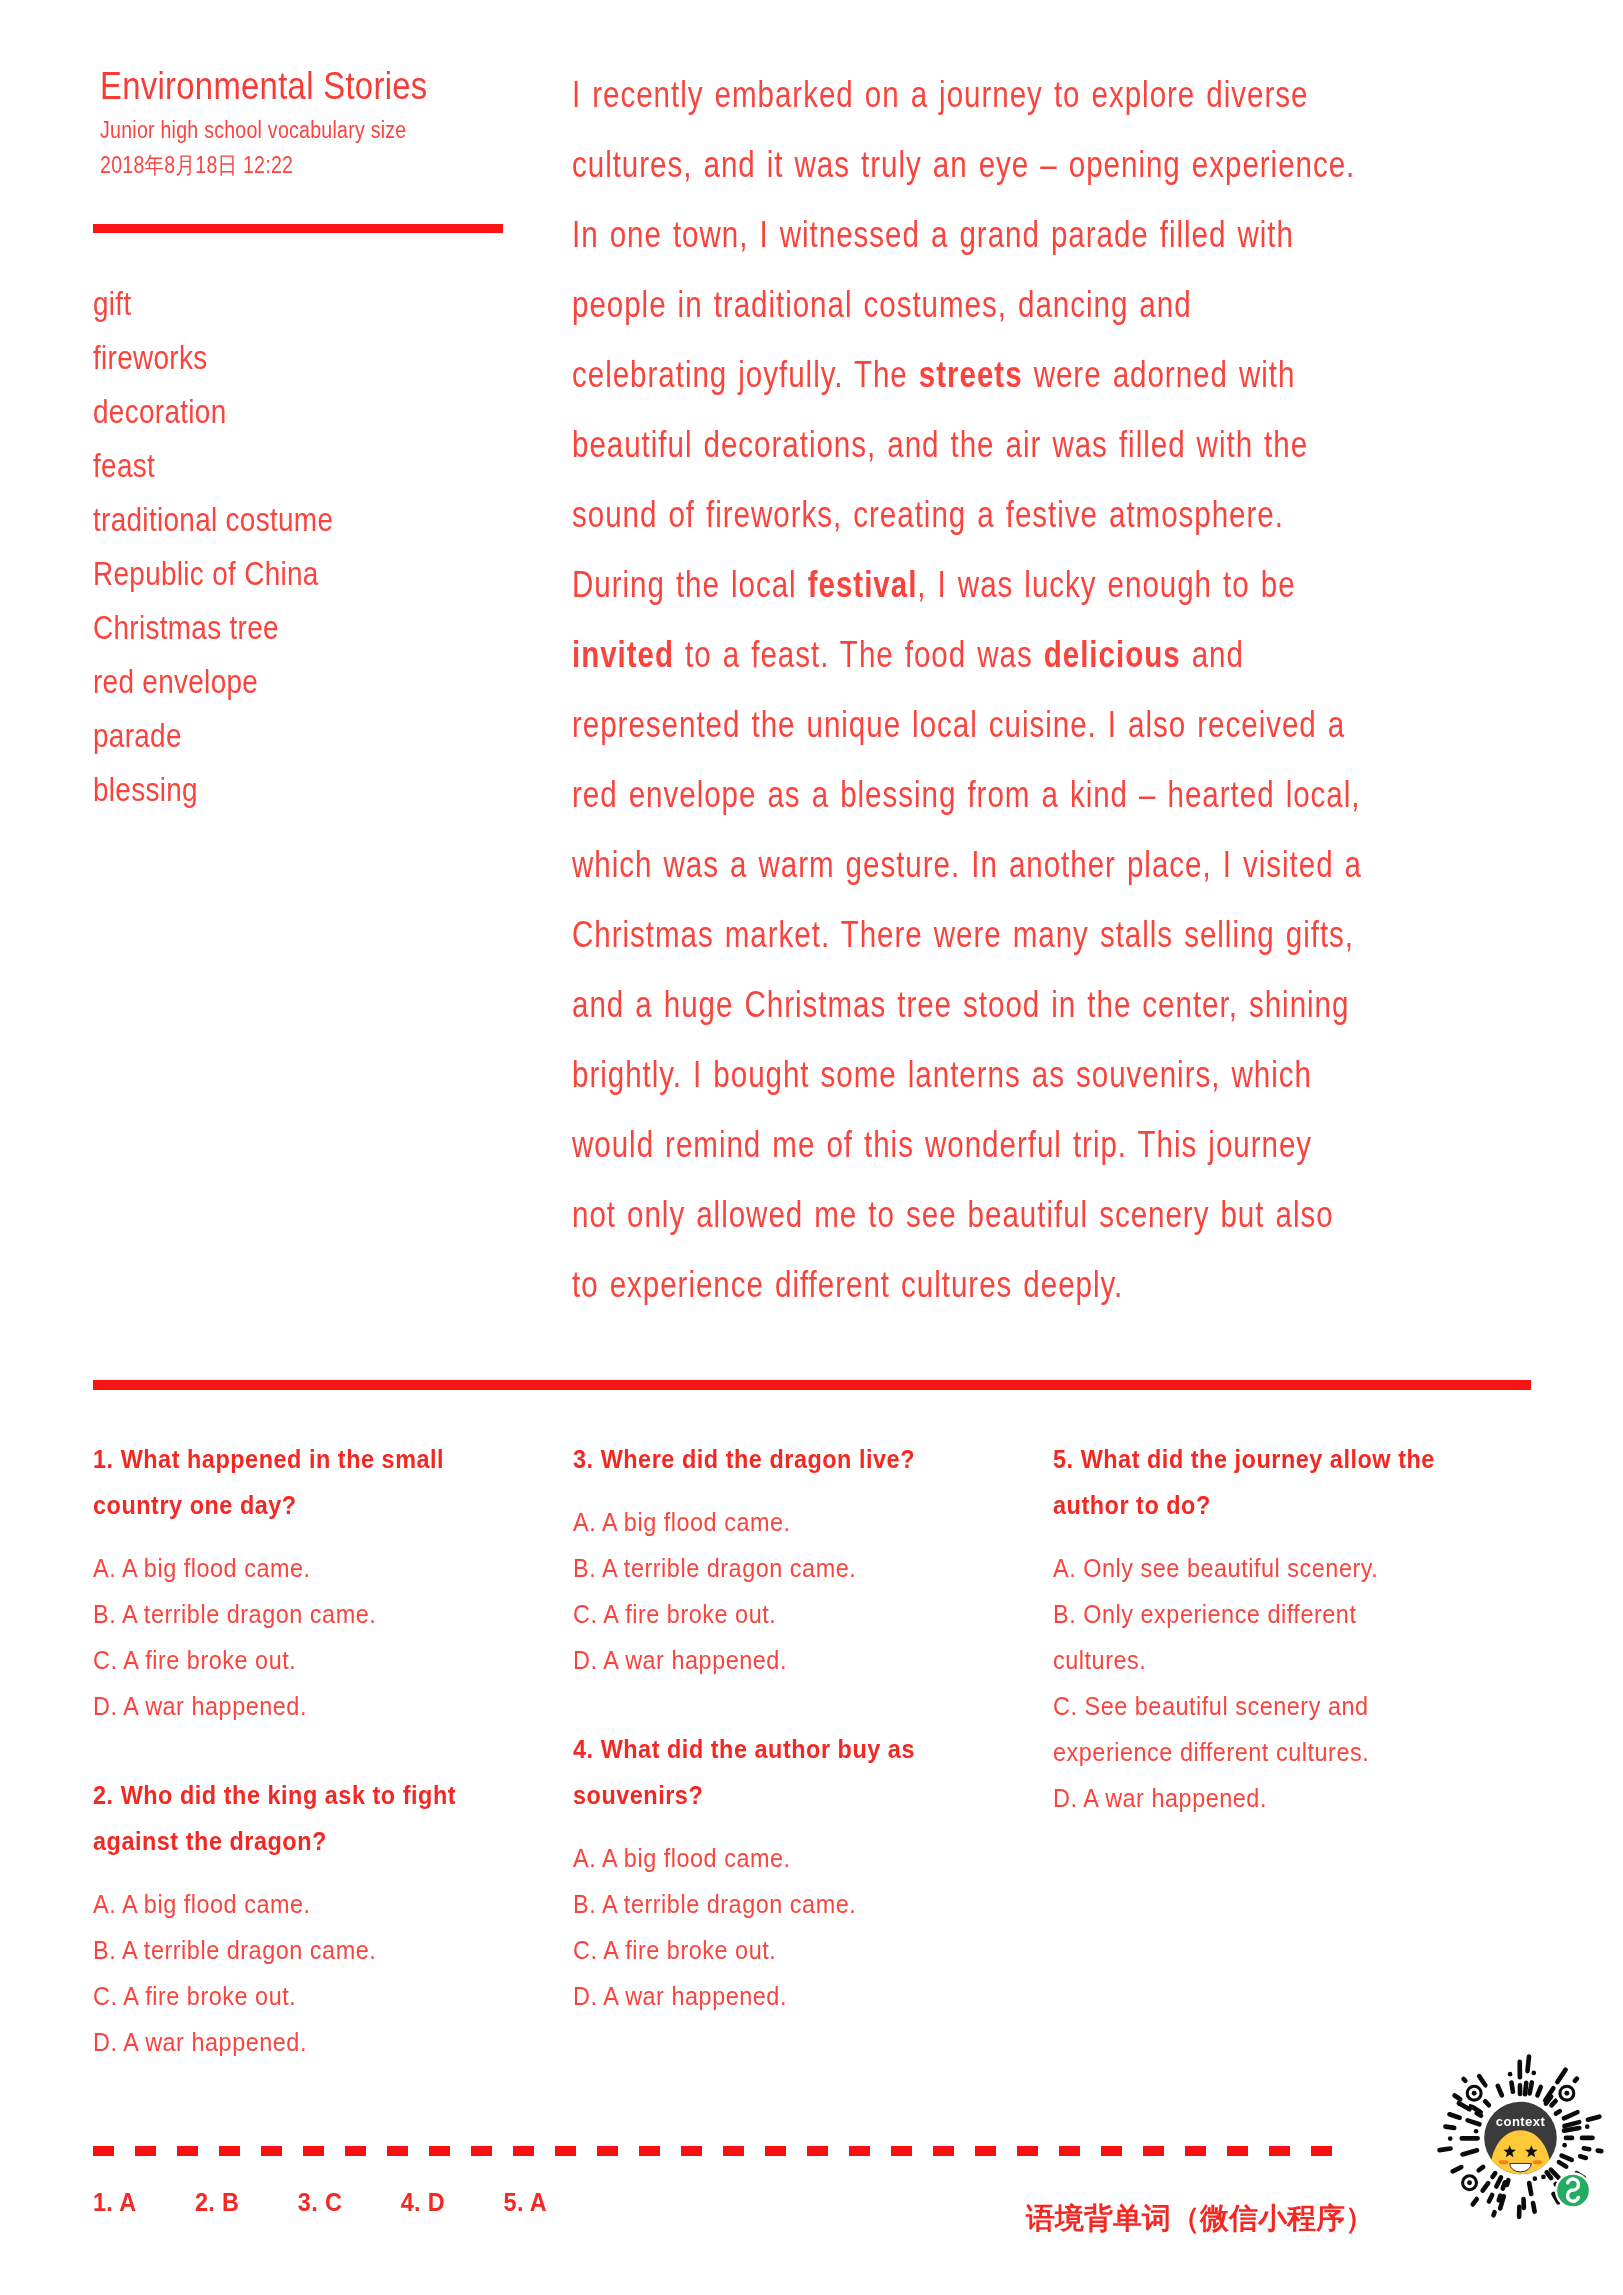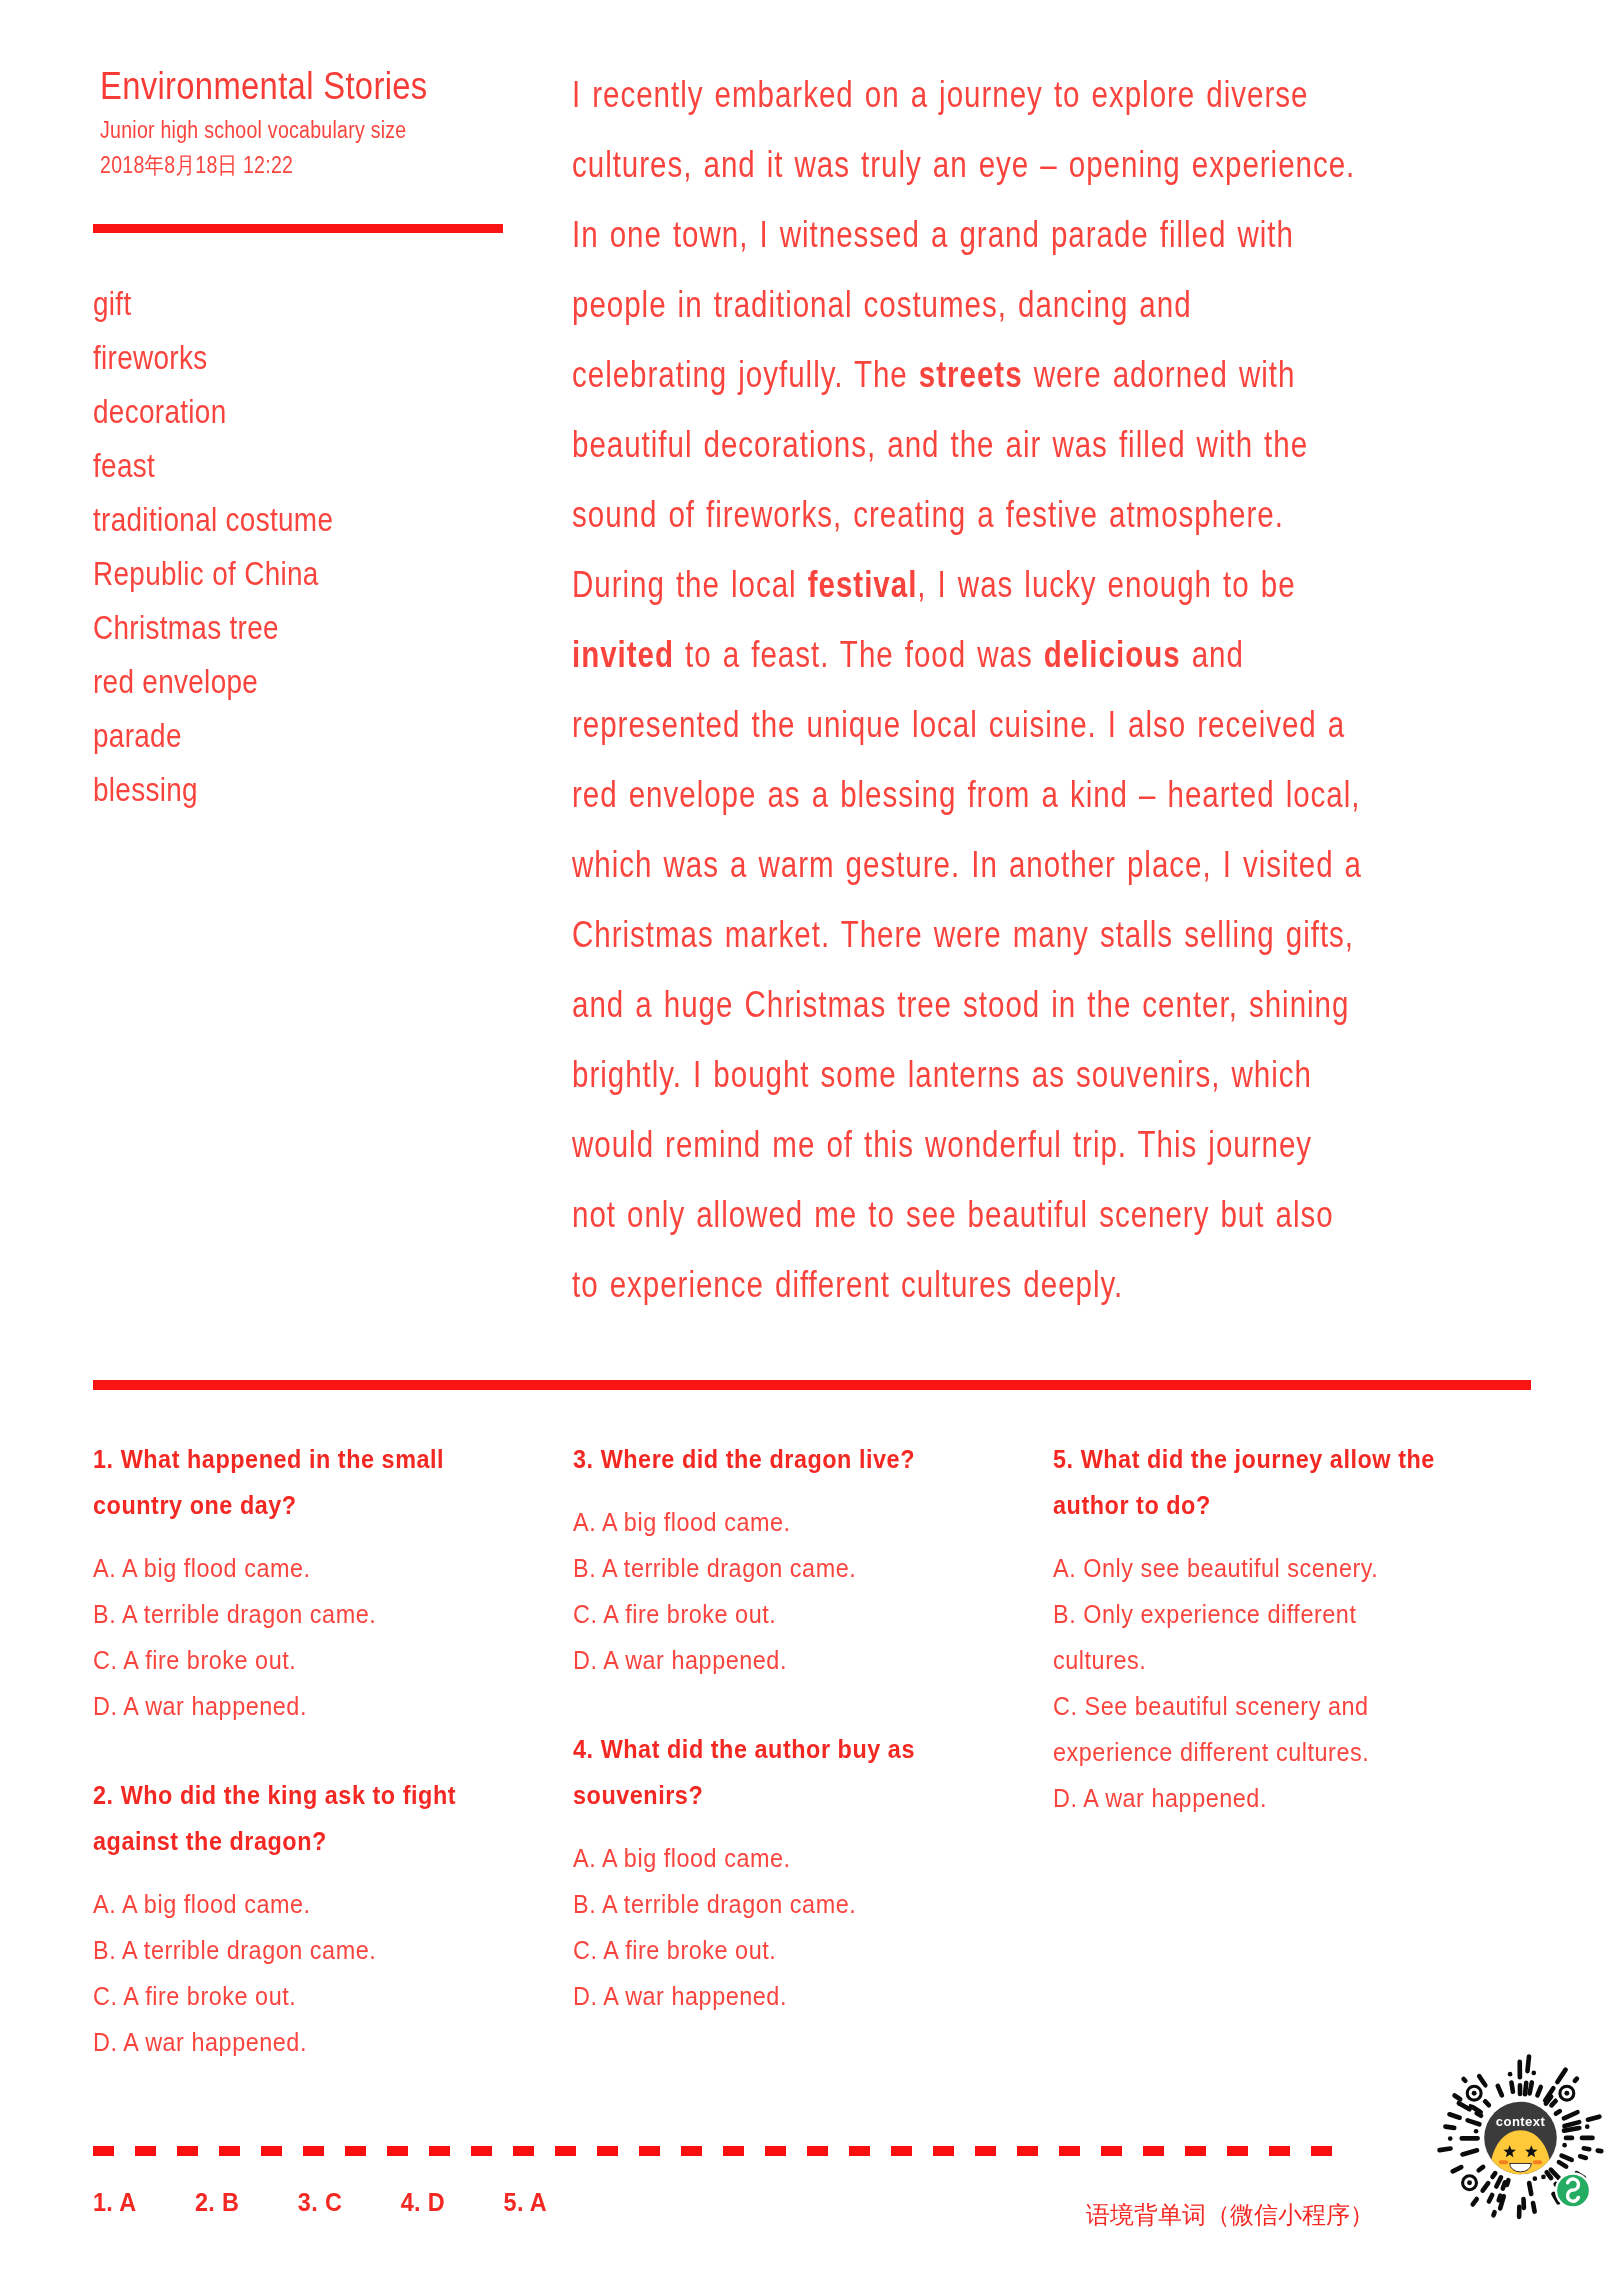--- a/index.html
+++ b/index.html
@@ -59,21 +59,21 @@
     font-size:26px;line-height:46px;color:var(--body-red);letter-spacing:0.6px;
   }
   
   #dashed-rule{
     left:93px;top:2146px;width:1249px;height:10px;
     background:repeating-linear-gradient(90deg,var(--dash-red) 0 21px,transparent 21px 42px);
   }
   #answers{left:93px;top:2187px;display:flex;gap:65px;transform:scaleX(.9);transform-origin:left top;}
   .ans{font-size:26px;font-weight:700;color:var(--accent);letter-spacing:0.4px;white-space:nowrap;}
   #footer-label{
-    right:249px;top:2199px;font-size:24px;font-weight:400;color:var(--accent);
+    right:249px;top:2199px;font-size:29px;font-weight:700;color:var(--accent);
     white-space:nowrap;
   }
   #qr-wrap{left:1434px;top:2053px;width:173px;height:173px;}
   #qr-svg text{
     font-family:"Liberation Sans","DejaVu Sans",sans-serif;
     font-size:17px;font-weight:700;fill:#ffffff;letter-spacing:.5px;
   }
 </style>
 </head>
 <body>

